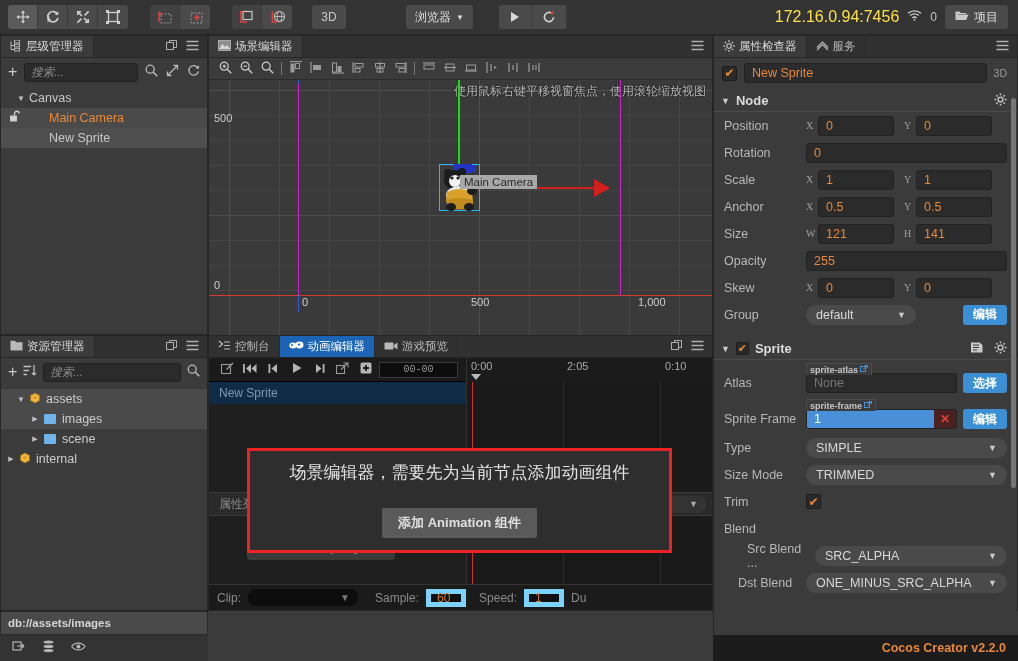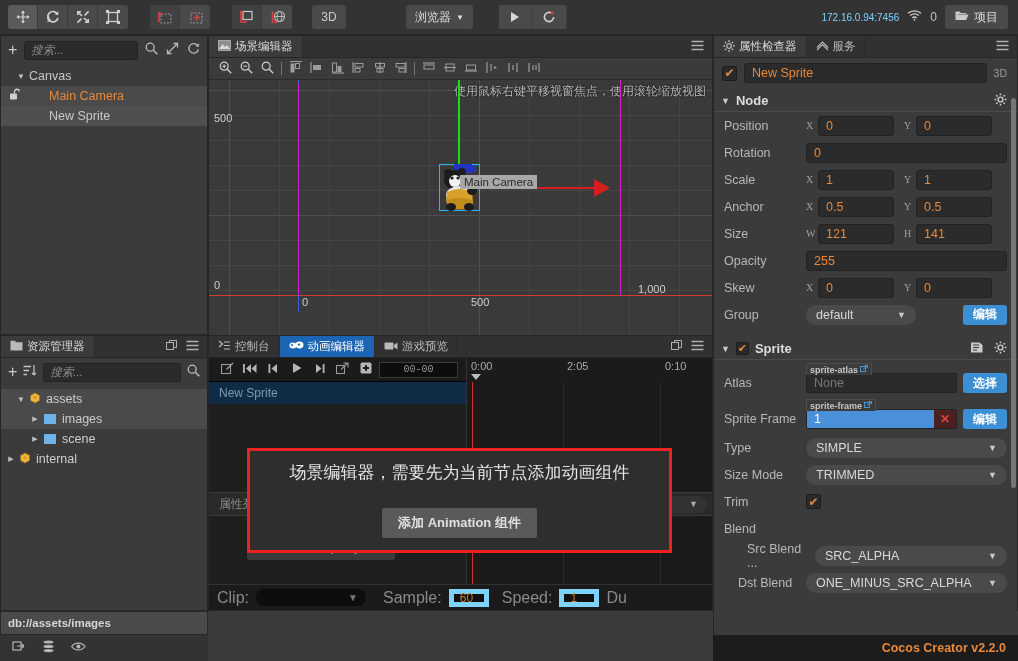--- a/index.html
+++ b/index.html
@@ -36,21 +36,21 @@
     font-size:12px; color:#ccc; cursor:pointer;
   }
   .tb-browser {
     margin-left:60px; height:24px; background:#4a4a4a; border-radius:3px;
     display:flex; align-items:center; padding:0 9px; gap:5px;
     color:#ddd; font-size:12px; cursor:pointer;
   }
   .tb-play-group { margin-left:26px; display:flex; background:#4a4a4a; border-radius:3px; overflow:hidden; }
   .tb-play-group .tb-btn { width:34px; background:#4a4a4a; border-right:1px solid #3f3f3f; }
   .tb-right { margin-left:auto; display:flex; align-items:center; gap:8px; padding-right:10px; }
-  .tb-ip { color:#7dd3fc; font-size:10px; }
+  .tb-ip { color:#fde047; font-size:16px; }
   .tb-count { color:#c4c4c4; font-size:12px; }
   .tb-project {
     height:24px; background:#4a4a4a; border-radius:3px; padding:0 10px;
     display:flex; align-items:center; gap:5px; color:#ddd; cursor:pointer;
   }
 
   
   .panel { position:absolute; background:#3b3b3b; border:1px solid #262626; }
   .panel-tabs {
     height:22px; background:#313131; display:flex; align-items:stretch;
@@ -195,21 +195,21 @@
   .overlay-btn {
     margin-top:24px; background:#5a5a5a; color:#e0e0e0;
     font-size:13px; font-weight:bold; padding:6px 16px; border-radius:2px; cursor:pointer;
   }
 
   .an-footer {
     position:absolute; left:0; bottom:0; width:503px; height:26px;
     background:#1b1b1b; display:flex; align-items:center; gap:7px; padding:0 8px;
     border-top:1px solid #333;
   }
-  .an-footer .lab { color:#8a8a8a; font-size:16px; }
+  .an-footer .lab { color:#8a8a8a; font-size:12px; }
   .clip-select {
     width:110px; height:17px; background:#0d0d0d; border-radius:8px;
     display:flex; align-items:center; justify-content:flex-end; padding-right:8px;
     color:#777; font-size:10px;
   }
   .num-in {
     width:40px; height:18px; background:#111; border:5px solid #7dd3fc;
     display:flex; align-items:center; padding-left:6px;
     color:#c97b2c; font-size:12px;
   }
@@ -427,20 +427,47 @@
               <path d="M0.5 10 V1.5 h4 l1.2 1.4 h5.3 V4 H3.3 L0.9 10Z" fill="#c9c9c9"></path>
               <path d="M2.9 4.6 h10.6 l-2.3 5.4 H0.6Z" fill="#c9c9c9"></path>
             </svg>
       </span>
       <span>项目</span>
     </div>
   </div>
 </div>
 
 <div class="panel" id="hierarchy">
+  <div class="panel-tabs">
+    <div class="ptab active">
+      <span>
+        <svg width="12" height="12" viewBox="0 0 12 12">
+              <path d="M1 1.5 V9.5 H4 M1 5.5 H4" stroke="#b9b9b9" stroke-width="1" fill="none"></path>
+              <rect x="4.5" y="0" width="5" height="3" fill="none" stroke="#b9b9b9" stroke-width="1"></rect>
+              <rect x="4.5" y="4.2" width="5" height="2.6" fill="none" stroke="#b9b9b9" stroke-width="1"></rect>
+              <rect x="4.5" y="8.3" width="5" height="2.6" fill="none" stroke="#b9b9b9" stroke-width="1"></rect>
+            </svg>
+      </span>
+      <span>层级管理器</span>
+    </div>
+    <div class="ptab-fill"></div>
+    <div class="ptab-icons">
+      <span>
+        <svg width="11" height="11" viewBox="0 0 11 11">
+              <rect x="0.5" y="2.5" width="7" height="7" fill="none" stroke="#b0b0b0" stroke-width="1"></rect>
+              <path d="M3.5 2.5 V0.5 H10.5 V7.5 H8" fill="none" stroke="#b0b0b0" stroke-width="1"></path>
+            </svg>
+      </span>
+      <span>
+        <svg width="13" height="11" viewBox="0 0 13 11">
+              <path d="M0.5 1.5 H12.5 M0.5 5.5 H12.5 M0.5 9.5 H12.5" stroke="#b0b0b0" stroke-width="1.3"></path>
+            </svg>
+      </span>
+    </div>
+  </div>
 
   <div class="h-toolbar">
     <span class="h-plus">+</span>
     <div class="searchbox">搜索...</div>
     <div class="h-icons">
       <span>
         <svg width="13" height="13" viewBox="0 0 13 13">
               <circle cx="5.2" cy="5.2" r="4" fill="none" stroke="#bbb" stroke-width="1.3"></circle>
               <path d="M8.3 8.3 L12.3 12.3" stroke="#bbb" stroke-width="1.5"></path>
             </svg>
@@ -772,21 +799,21 @@
       <ellipse cx="33" cy="27" rx="5" ry="4" fill="#1c1c1c"></ellipse>
       <ellipse cx="12" cy="43" rx="5" ry="4" fill="#1c1c1c"></ellipse>
       <ellipse cx="30" cy="43" rx="5" ry="4" fill="#1c1c1c"></ellipse>
     </svg>
     <div class="node-label" style="left:251px; top:95px;">Main Camera</div>
 
     <div class="ruler-lbl" style="left:5px; top:32px;">500</div>
     <div class="ruler-lbl" style="left:5px; top:199px;">0</div>
     <div class="ruler-lbl" style="left:93px; top:216px;">0</div>
     <div class="ruler-lbl" style="left:262px; top:216px;">500</div>
-    <div class="ruler-lbl" style="left:429px; top:203px;">1,000</div>
+    <div class="ruler-lbl" style="left:429px; top:216px;">1,000</div>
   </div>
 </div>
 
 <div class="panel" id="anim">
   <div class="panel-tabs">
     <div class="ptab">
       <span>
         <svg width="13" height="11" viewBox="0 0 13 11">
               <path d="M1 1 L4.5 4 L1 7" stroke="#b9b9b9" stroke-width="1.3" fill="none"></path>
               <path d="M6 2 H12 M6 5.5 H12 M6 9 H12" stroke="#b9b9b9" stroke-width="1.2"></path>

